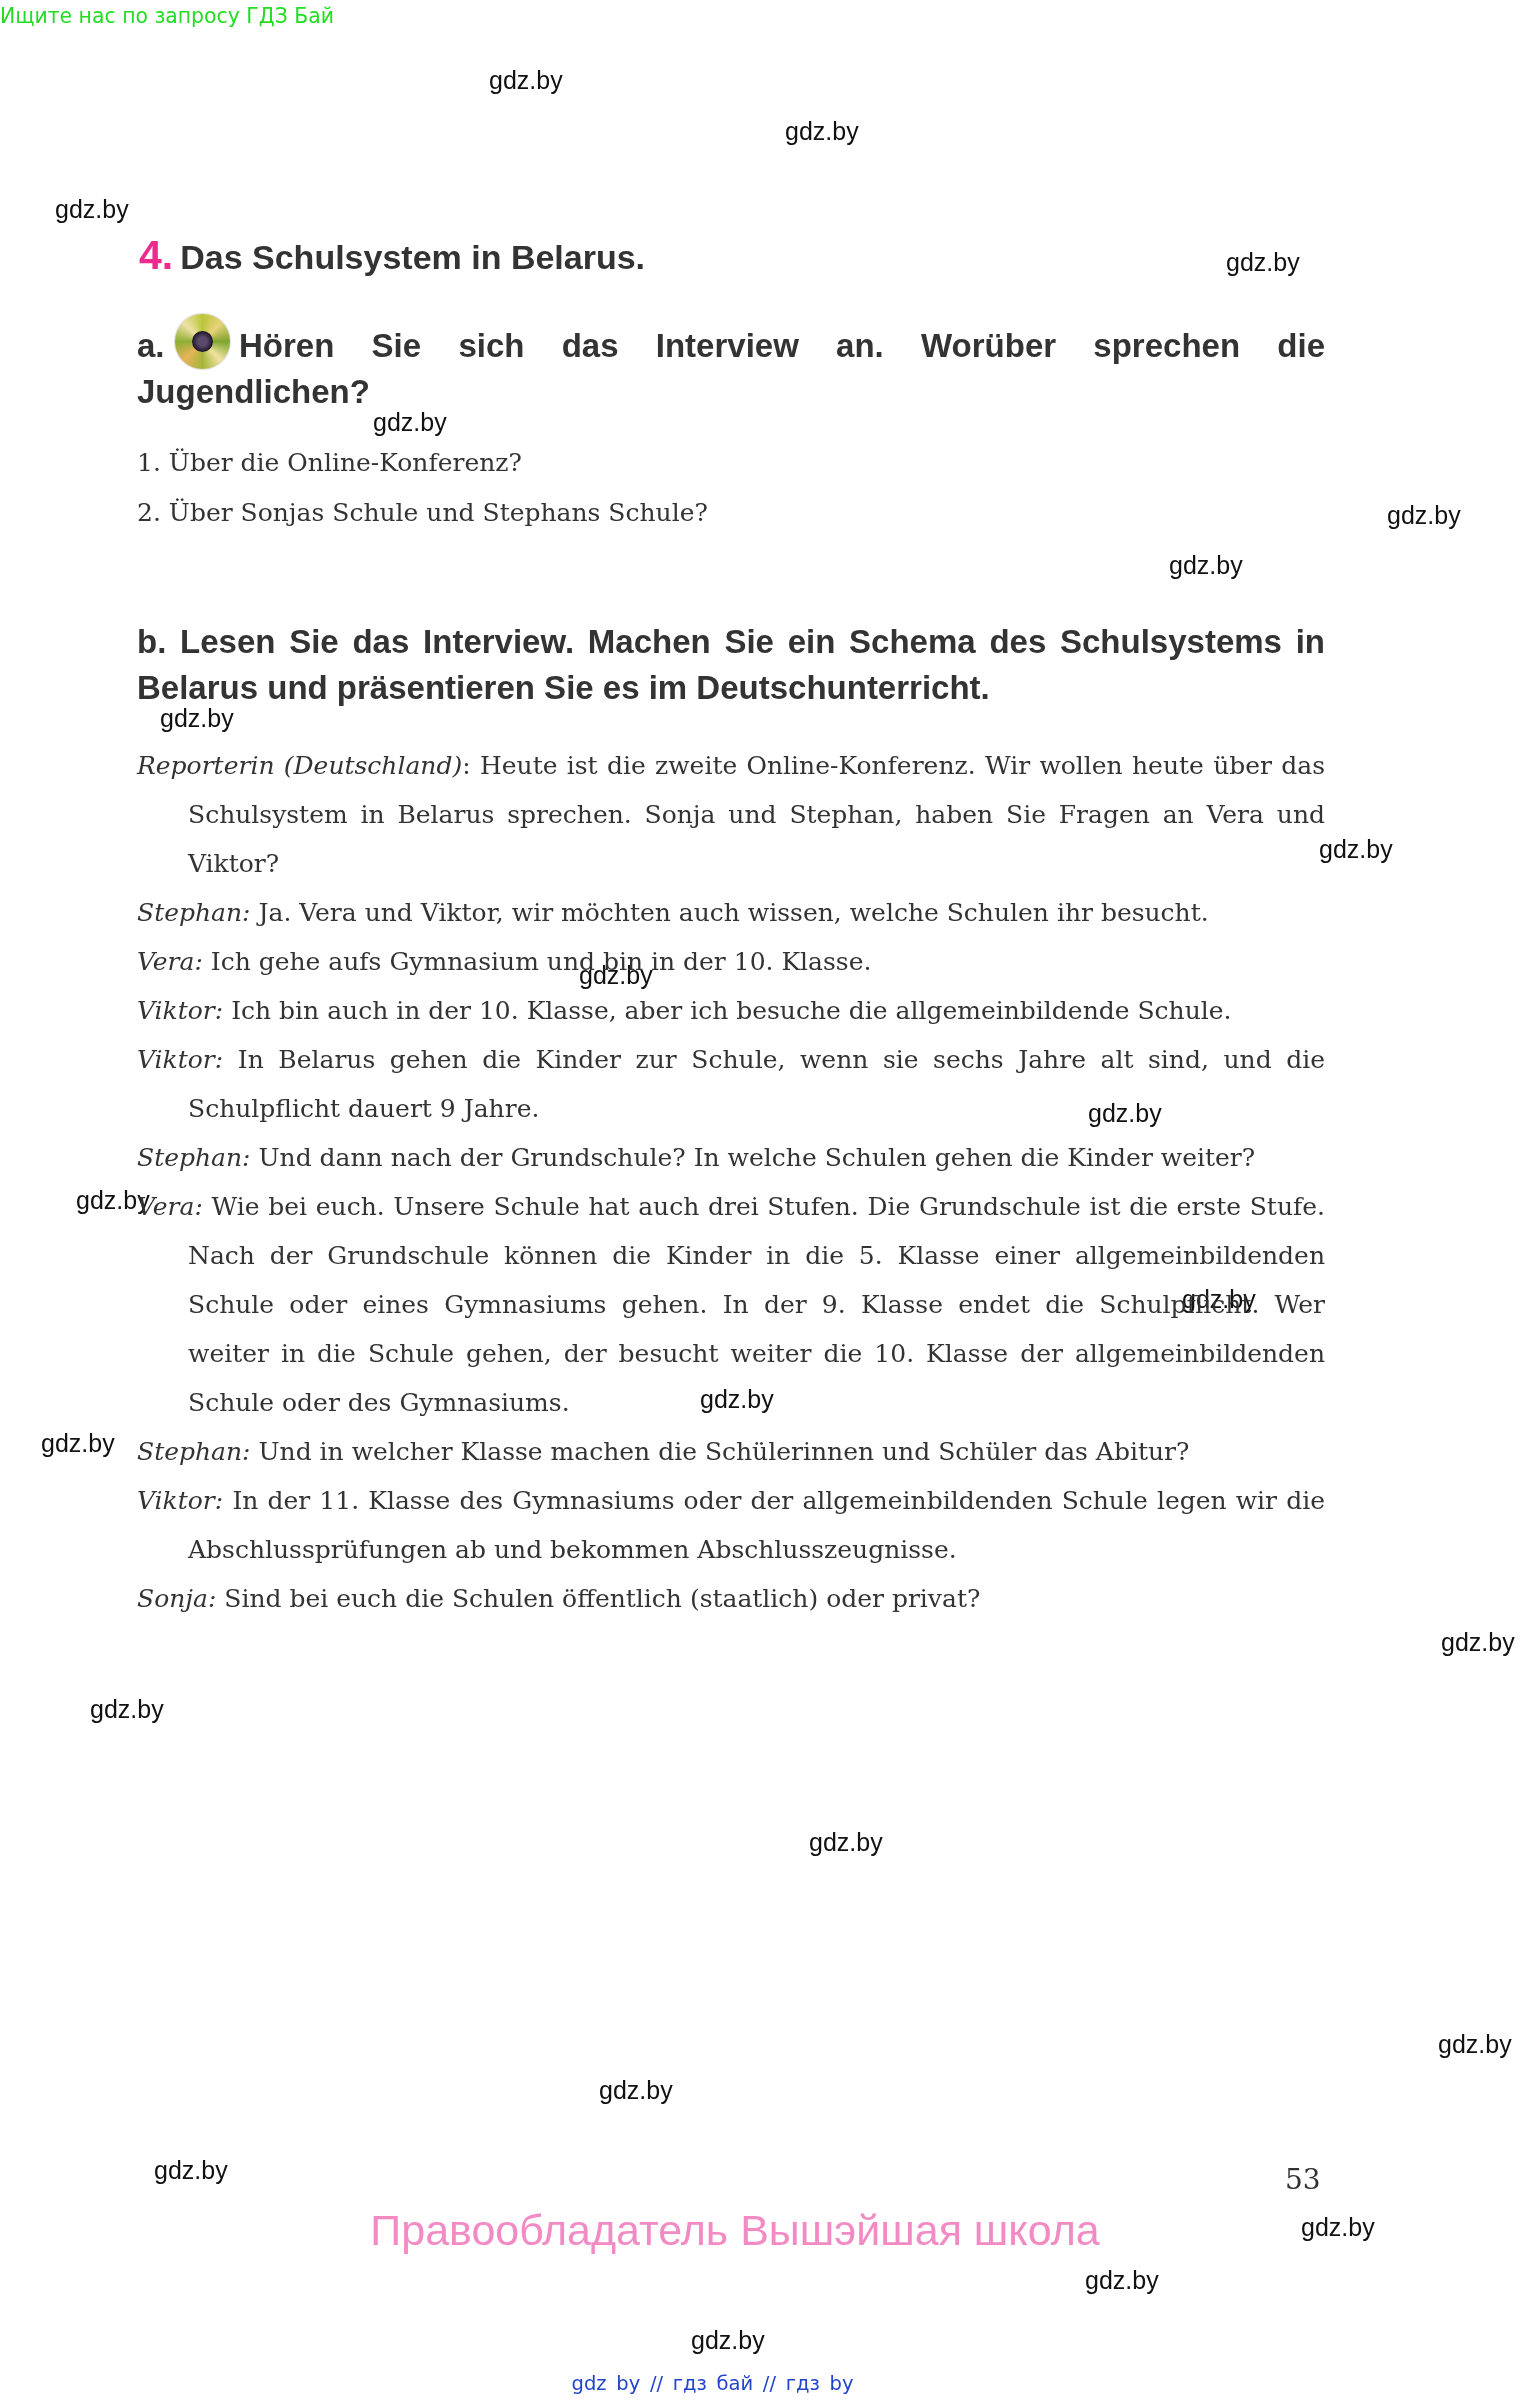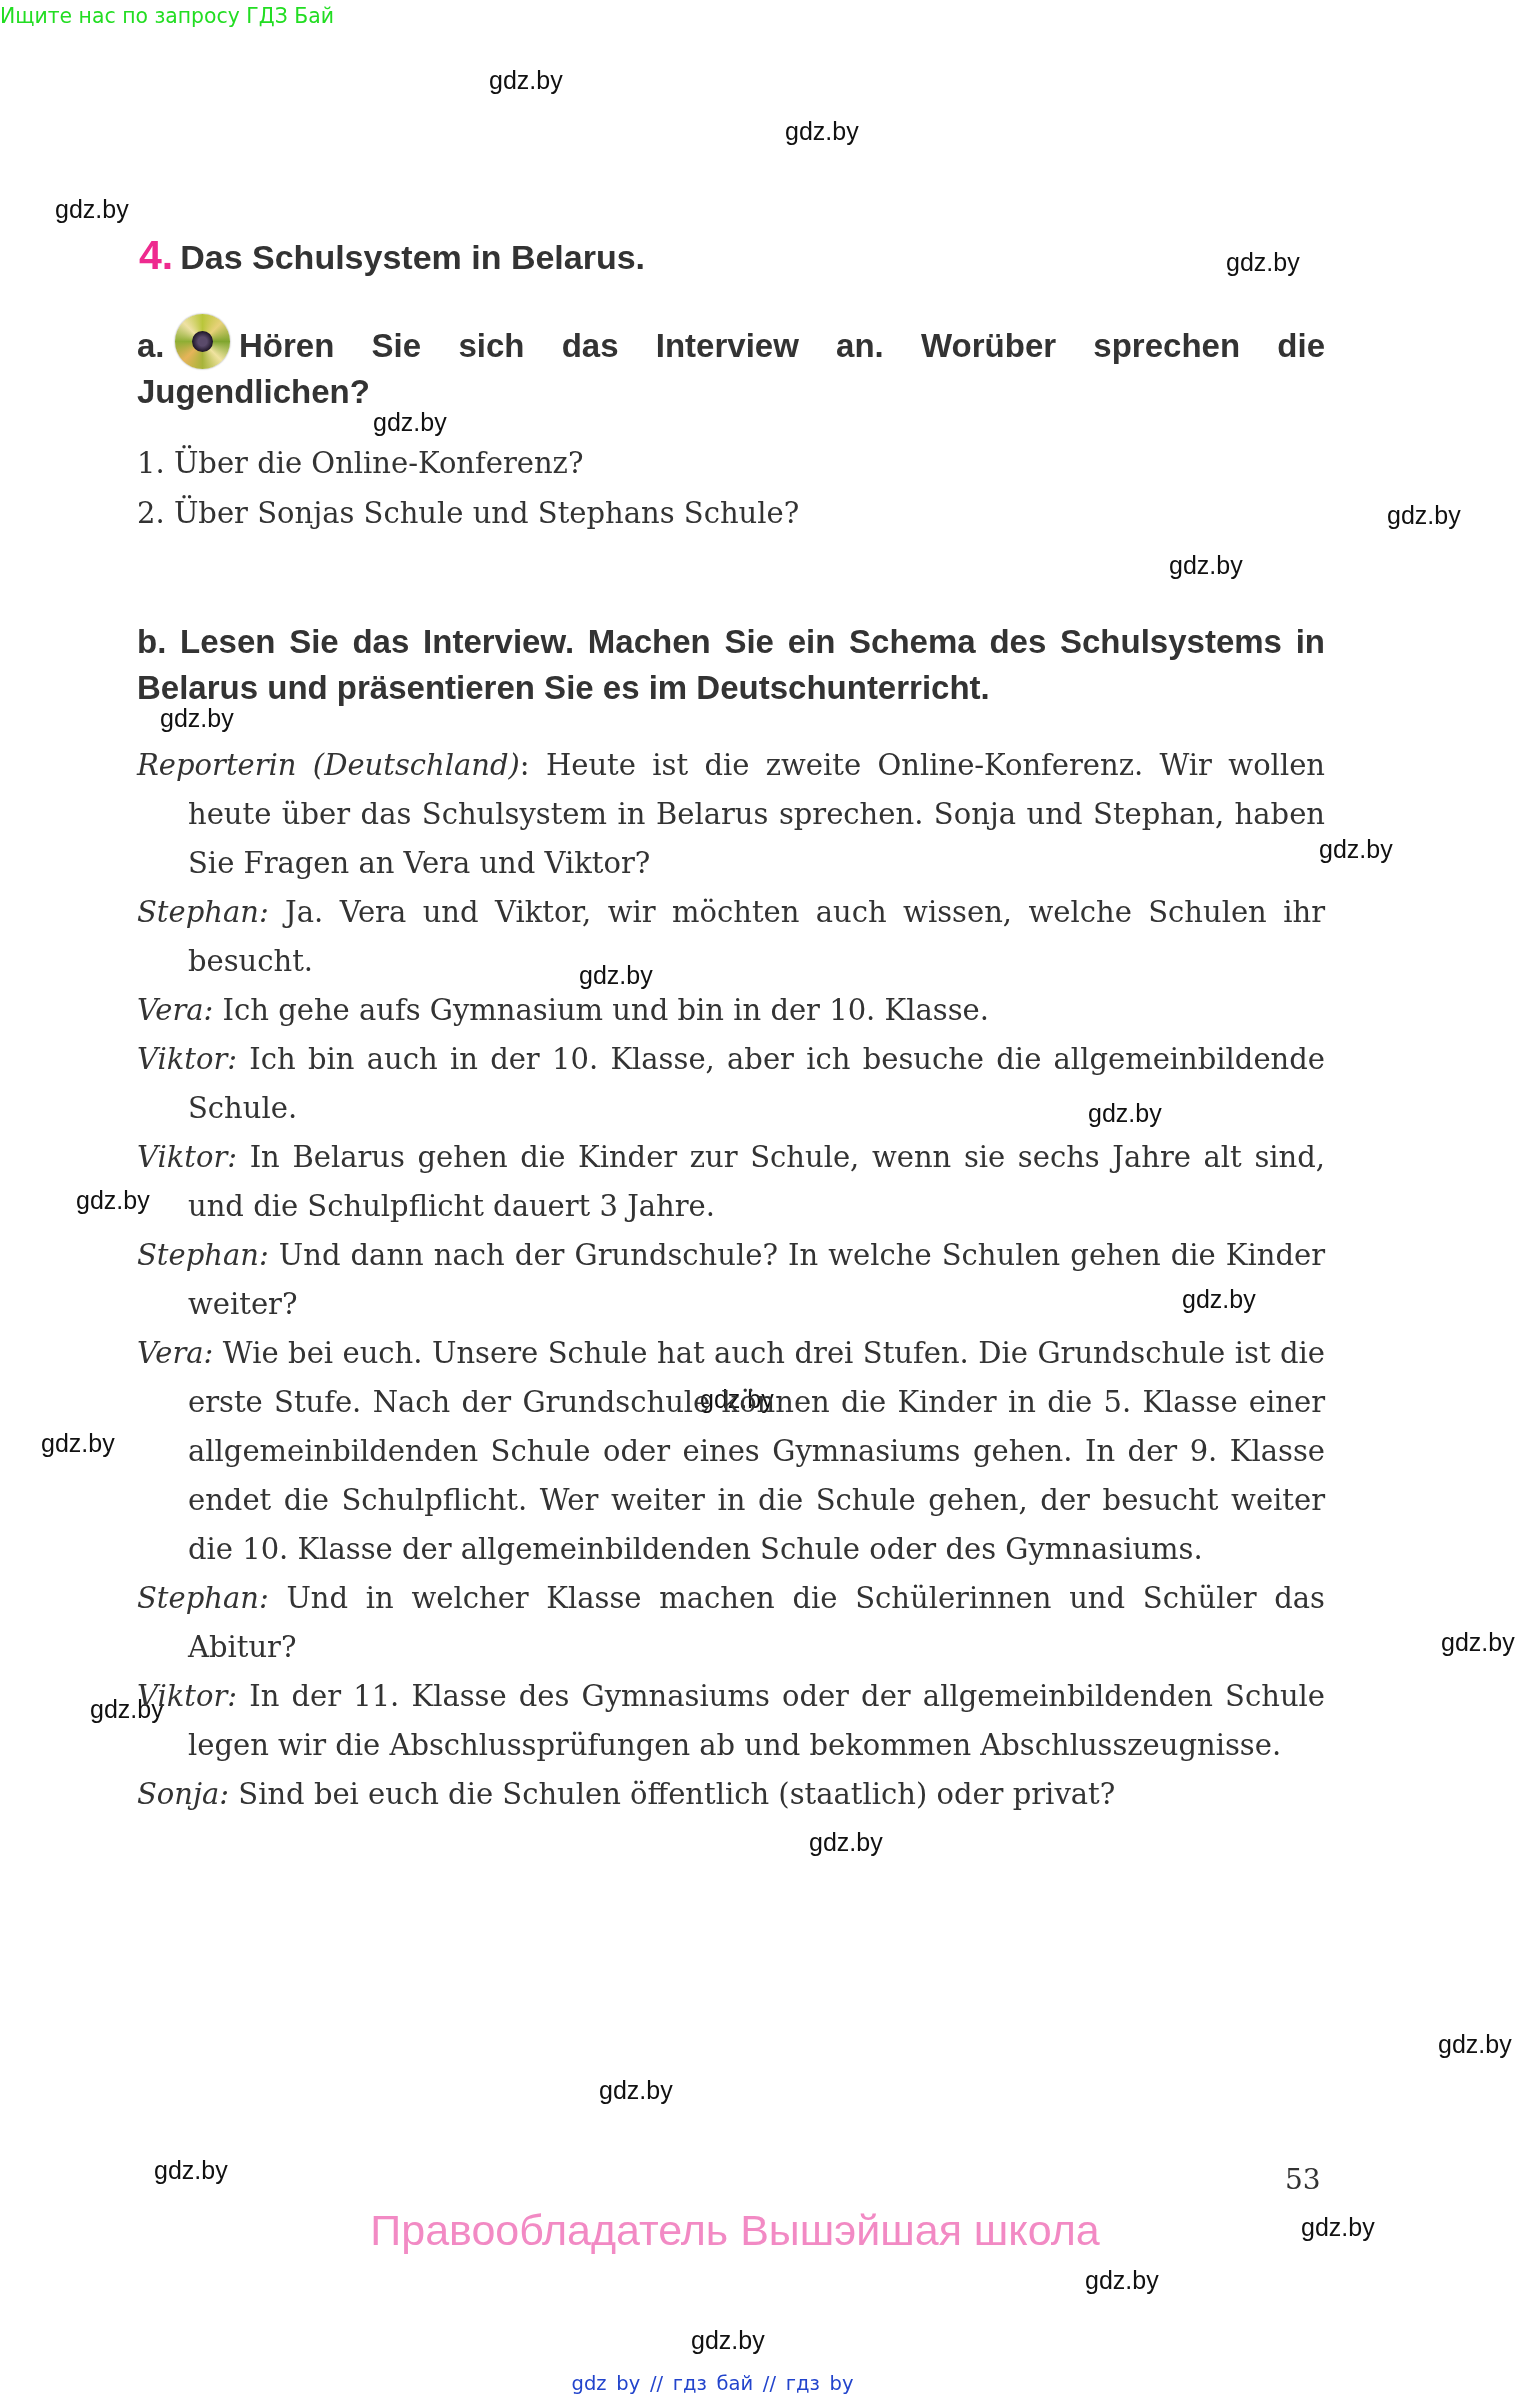--- a/index.html
+++ b/index.html
@@ -5,21 +5,21 @@
   html, body { margin:0; padding:0; background:#ffffff; }
   body { width:1539px; height:2401px; position:relative; overflow:hidden; color:#333333; }
   .abs { position:absolute; }
   .top-banner { left:0; width:1539px; top:3.5px; text-align:left; color:#22dd22;
     font-family:"DejaVu Sans", sans-serif; font-size:20.4px; }
   .wm { position:absolute; font-family:"Liberation Sans", sans-serif; font-size:25px; color:#111; white-space:nowrap; }
   .sans-bold { font-family:"Liberation Sans", sans-serif; font-weight:bold; color:#333; }
   .ex-title { left:139px; top:232px; font-size:34px; white-space:nowrap; }
   .ex-num { color:#ee2a8f; font-size:41px; font-weight:bold; margin-right:7px; }
   .task { left:137px; width:1188px; font-size:33px; line-height:46px; text-align:justify; }
-  .serif { font-family:"DejaVu Serif", serif; font-size:29px; color:#333; }
+  .serif { font-family:"DejaVu Serif", serif; font-size:25px; color:#333; }
   .list { left:137px; top:438px; line-height:50px; }
   .list-item { white-space:nowrap; }
   .dialog { left:137px; top:741px; width:1188px; line-height:49px; }
   .turn { padding-left:51px; text-indent:-51px; text-align:justify; }
   .speaker { font-style:italic; }
   .cd-icon { display:inline-block; width:55px; height:55px; border-radius:50%; vertical-align:-12.4px; margin:0 8.9px 0 10.6px;
     background: conic-gradient(#b9c63a, #e8d27a, #7fa52e, #f0e3a0, #a7b43a, #e6b45a, #8fae34, #efe1a5, #b9c63a);
     position:relative; box-shadow:0 0 1.8px #888; }
   .cd-icon::after { content:""; position:absolute; left:17px; top:17px; width:21px; height:21px; border-radius:50%;
     background: radial-gradient(#5a4a6a 30%, #1d1526 70%); }
@@ -74,21 +74,21 @@
 
 <div class="abs sans-bold task" style="top:619px;">
   <span>b.</span> <span>Lesen Sie das Interview. Machen Sie ein Schema des Schulsystems in Belarus und präsentieren Sie es im Deutschunterricht.</span>
 </div>
 
 <div class="abs serif dialog">
   <div class="turn"><span class="speaker">Reporterin (Deutschland)</span>: <span>Heute ist die zweite Online-Konferenz. Wir wollen heute über das Schulsystem in Belarus sprechen. Sonja und Stephan, haben Sie Fragen an Vera und Viktor?</span></div>
   <div class="turn"><span class="speaker">Stephan:</span> <span>Ja. Vera und Viktor, wir möchten auch wissen, welche Schulen ihr besucht.</span></div>
   <div class="turn"><span class="speaker">Vera:</span> <span>Ich gehe aufs Gymnasium und bin in der 10. Klasse.</span></div>
   <div class="turn"><span class="speaker">Viktor:</span> <span>Ich bin auch in der 10. Klasse, aber ich besuche die allgemeinbildende Schule.</span></div>
-  <div class="turn"><span class="speaker">Viktor:</span> <span>In Belarus gehen die Kinder zur Schule, wenn sie sechs Jahre alt sind, und die Schulpflicht dauert 3 Jahre.</span></div>
+  <div class="turn"><span class="speaker">Viktor:</span> <span>In Belarus gehen die Kinder zur Schule, wenn sie sechs Jahre alt sind, und die Schulpflicht dauert 9 Jahre.</span></div>
   <div class="turn"><span class="speaker">Stephan:</span> <span>Und dann nach der Grundschule? In welche Schulen gehen die Kinder weiter?</span></div>
   <div class="turn"><span class="speaker">Vera:</span> <span>Wie bei euch. Unsere Schule hat auch drei Stufen. Die Grundschule ist die erste Stufe. Nach der Grundschule können die Kinder in die 5. Klasse einer allgemeinbildenden Schule oder eines Gymnasiums gehen. In der 9. Klasse endet die Schulpflicht. Wer weiter in die Schule gehen, der besucht weiter die 10. Klasse der allgemeinbildenden Schule oder des Gymnasiums.</span></div>
   <div class="turn"><span class="speaker">Stephan:</span> <span>Und in welcher Klasse machen die Schülerinnen und Schüler das Abitur?</span></div>
   <div class="turn"><span class="speaker">Viktor:</span> <span>In der 11. Klasse des Gymnasiums oder der allgemeinbildenden Schule legen wir die Abschlussprüfungen ab und bekommen Abschlusszeugnisse.</span></div>
   <div class="turn"><span class="speaker">Sonja:</span> <span>Sind bei euch die Schulen öffentlich (staatlich) oder privat?</span></div>
 </div>
 
 <div class="abs page-num">53</div>
 <div class="abs copyright">Правообладатель Вышэйшая школа</div>
 <div class="abs footer-links">gdz by  //  гдз бай  //  гдз by</div>

